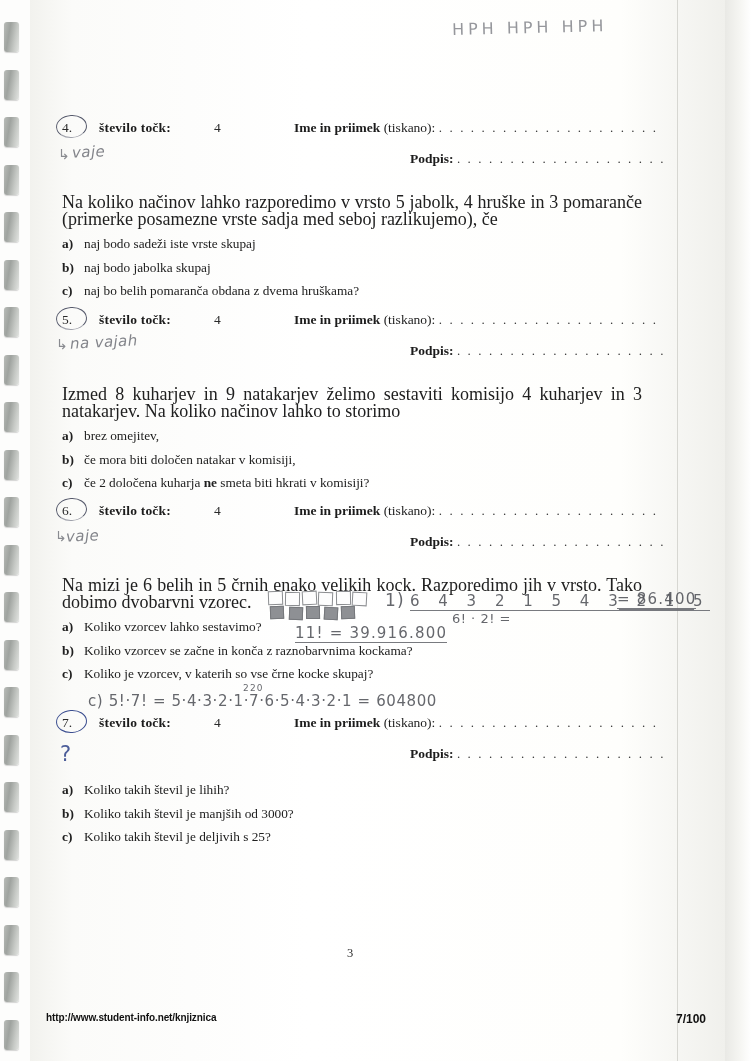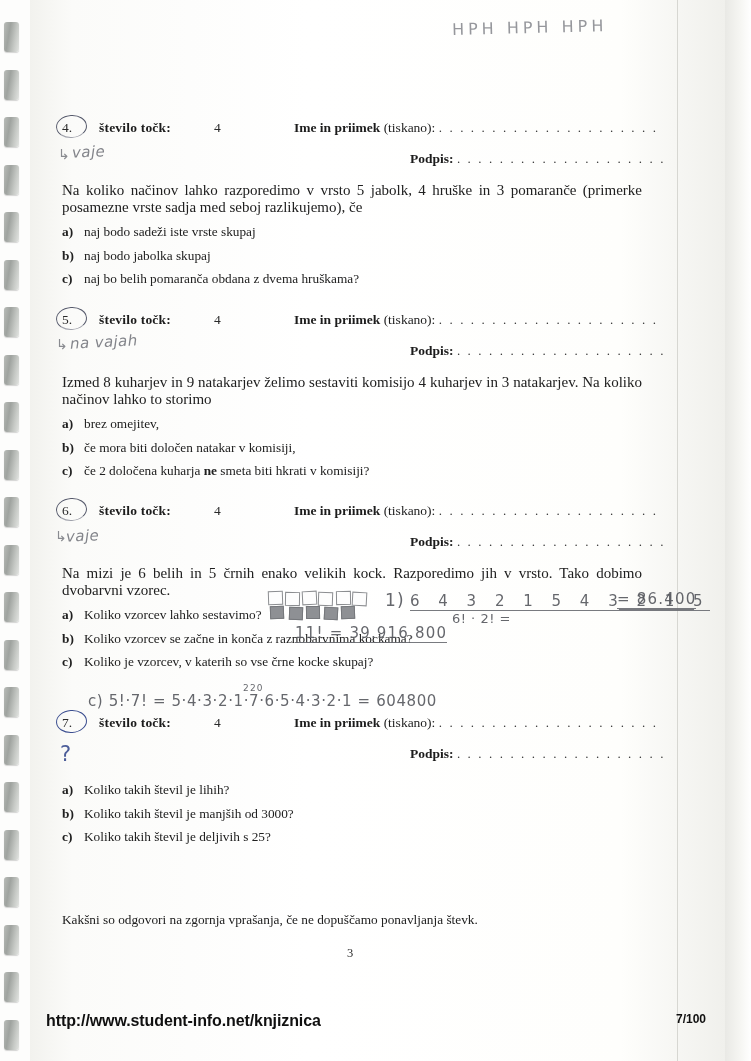--- a/index.html
+++ b/index.html
@@ -107,25 +107,25 @@
   }
   .podpis {
     position: absolute;
     left: 348px; top: 31px;
     font-size: 13.5px;
     color: #1c1c1c;
     white-space: nowrap;
   }
   .podpis b { font-weight: bold; }
   .body {
-    font-size: 15px;
+    font-size: 18px;
     line-height: 16.6px;
     color: #202020;
     text-align: justify;
-    margin-top: 4px;
+    margin-top: 16px;
   }
   .items {
     margin-top: 9px;
   }
   .item {
     position: relative;
     padding-left: 22px;
     font-size: 13.3px;
     line-height: 16.6px;
     color: #202020;
@@ -207,21 +207,21 @@
     left: 0; top: 946px;
     width: 700px;
     text-align: center;
     font-size: 12.5px;
     color: #2b2b2b;
   }
   #footer-url {
     position: absolute;
     left: 46px; top: 1012px;
     font-family: "Liberation Sans", sans-serif;
-    font-size: 16px;
+    font-size: 10px;
     font-weight: bold;
     color: #101010;
     letter-spacing: -0.1px;
   }
   #footer-pg {
     position: absolute;
     left: 676px; top: 1012px;
     font-family: "Liberation Sans", sans-serif;
     font-size: 12px;
     font-weight: bold;
@@ -426,21 +426,20 @@
           <span>Koliko takih števil je manjših od 3000?</span>
         </div>
         <div class="item">
           <span class="lbl">c)</span>
           <span>Koliko takih števil je deljivih s 25?</span>
         </div>
       </div>
     </div>
     <div class="hw-q" style="left:60px; top:742px;">?</div>
 
-    <div id="final-note">Kakšni so odgovori na zgornja vprašanja, če ne dopuščamo ponavljanja števk.</div>
 
     <div id="pagenum">3</div>
 
     <div id="footer-url">http://www.student-info.net/knjiznica</div>
     <div id="footer-pg">7/100</div>
 
   </div>
 </div>
 
 </body></html>

